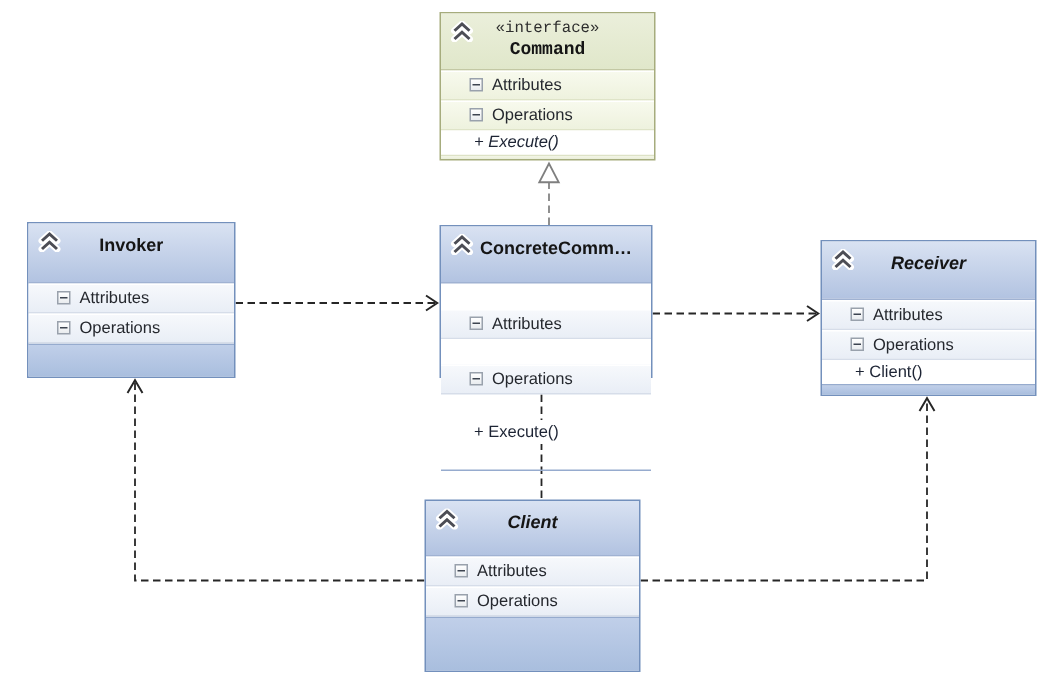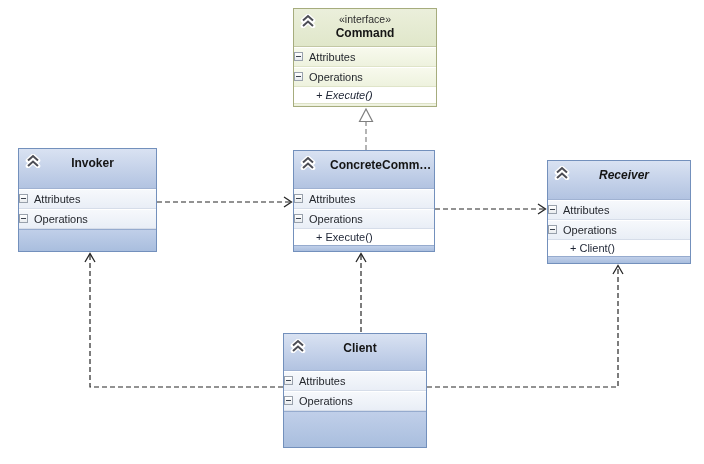--- a/index.html
+++ b/index.html
@@ -12,34 +12,34 @@
 
   
   .cls {
     position:absolute; display:flex; flex-direction:column;
     font-size:11px; color:#1c1c1c;
   }
   .cls.blue  { border:1px solid #7390bc; background:#ffffff; }
   .cls.green { border:1px solid #a6ac7d; background:#ffffff; }
 
   .hdr { position:relative; flex:0 0 auto; }
-  .blue  .hdr { background:linear-gradient(#d9e2f2,#b2c3e1); border-bottom:1px solid #a0b2d2;padding-left:10px; }
+  .blue  .hdr { background:linear-gradient(#d9e2f2,#b2c3e1); border-bottom:1px solid #a0b2d2; }
   .green .hdr { background:linear-gradient(#ebefdb,#e0e7ca); border-bottom:1px solid #c3c8a4; }
 
   .chev { position:absolute; left:6px; top:5px; width:16px; height:14px; }
   .title {
     text-align:center; font-weight:bold; font-size:12px; color:#151515;
     padding-top:7px; white-space:nowrap; overflow:hidden;
   }
   .title.left { text-align:left; padding-left:26px; }
   .stereo { text-align:center; font-size:10.5px; color:#2e2e2e; padding-top:4px; }
   .stereo + .title { padding-top:1px; }
 
   .row { position:relative; display:flex; align-items:center; flex:0 0 auto; }
-  .exp { height:20px; padding-left:0; }
+  .exp { height:20px; padding-left:19px; }
   .blue  .exp { background:linear-gradient(#f7f9fc,#e9eef6); border-bottom:1px solid #d6dde9; box-shadow:inset 0 1px 0 #ffffff; }
   .green .exp { background:linear-gradient(#f8faee,#eef2de); border-bottom:1px solid #dfe4c8; box-shadow:inset 0 1px 0 #ffffff; }
   .exp .lbl { margin-left:6px; color:#25282e; }
 
   .mem { height:16px; padding-left:22px; background:#ffffff; color:#1d2434; white-space:nowrap; }
   .mem.it { font-style:italic; }
 
   .foot { flex:1 1 auto; }
   .blue  .foot { background:linear-gradient(#c0cfe9,#a9bede); border-top:1px solid #96abce; }
   .green .foot { background:linear-gradient(#f3f5e6,#eaeeda); border-top:1px solid #dde2c6; }
@@ -85,21 +85,21 @@
       <path d="M85,262 L90,253.5 L95,262" fill="none" stroke="#262626" stroke-width="1.3"></path>
     </g>
 
     <g>
       <path d="M427,387 L618,387 L618,266" fill="none" stroke="#262626" stroke-width="1.2" stroke-dasharray="5 3"></path>
       <path d="M613,274 L618,265.5 L623,274" fill="none" stroke="#262626" stroke-width="1.3"></path>
     </g>
   </svg>
 
   <div class="cls green" style="left:293px;top:8px;width:144px;height:99px;">
-    <div class="hdr" style="height:38px;">
+    <div class="hdr" style="height:38px;font-family:Liberation Mono, monospace;">
       <span class="chev">
         <svg width="16" height="14" viewBox="0 0 16 14">
           <polyline points="3,6.5 8,2 13,6.5" fill="none" stroke="#ffffff" stroke-width="4.6" stroke-linejoin="round" stroke-linecap="round"></polyline>
           <polyline points="3,12 8,7.5 13,12" fill="none" stroke="#ffffff" stroke-width="4.6" stroke-linejoin="round" stroke-linecap="round"></polyline>
           <polyline points="3,6.5 8,2 13,6.5" fill="none" stroke="#4c4d55" stroke-width="2"></polyline>
           <polyline points="3,12 8,7.5 13,12" fill="none" stroke="#4c4d55" stroke-width="2"></polyline>
         </svg>
       </span>
       <div class="stereo">«interface»</div>
       <div class="title">Command</div>
@@ -134,21 +134,21 @@
       <span class="mbox"></span>
       <span class="lbl">Attributes</span>
     </div>
     <div class="row exp">
       <span class="mbox"></span>
       <span class="lbl">Operations</span>
     </div>
     <div class="foot"></div>
   </div>
 
-  <div class="cls blue" style="left:293px;top:150px;width:142px;height:102px;">
+  <div class="cls blue" style="left:293px;top:150px;width:142px;height:102px;gap:17px;">
     <div class="hdr" style="height:38px;">
       <span class="chev">
         <svg width="16" height="14" viewBox="0 0 16 14">
           <polyline points="3,6.5 8,2 13,6.5" fill="none" stroke="#ffffff" stroke-width="4.6" stroke-linejoin="round" stroke-linecap="round"></polyline>
           <polyline points="3,12 8,7.5 13,12" fill="none" stroke="#ffffff" stroke-width="4.6" stroke-linejoin="round" stroke-linecap="round"></polyline>
           <polyline points="3,6.5 8,2 13,6.5" fill="none" stroke="#4c4d55" stroke-width="2"></polyline>
           <polyline points="3,12 8,7.5 13,12" fill="none" stroke="#4c4d55" stroke-width="2"></polyline>
         </svg>
       </span>
       <div class="title left">ConcreteComm…</div>
@@ -187,21 +187,21 @@
       <span class="mbox"></span>
       <span class="lbl">Operations</span>
     </div>
     <div class="row mem">
       <span>+ Client()</span>
     </div>
     <div class="foot"></div>
   </div>
 
   <div class="cls blue" style="left:283px;top:333px;width:144px;height:115px;">
-    <div class="hdr" style="height:37px;">
+    <div class="hdr" style="height:37px;font-style:italic;">
       <span class="chev">
         <svg width="16" height="14" viewBox="0 0 16 14">
           <polyline points="3,6.5 8,2 13,6.5" fill="none" stroke="#ffffff" stroke-width="4.6" stroke-linejoin="round" stroke-linecap="round"></polyline>
           <polyline points="3,12 8,7.5 13,12" fill="none" stroke="#ffffff" stroke-width="4.6" stroke-linejoin="round" stroke-linecap="round"></polyline>
           <polyline points="3,6.5 8,2 13,6.5" fill="none" stroke="#4c4d55" stroke-width="2"></polyline>
           <polyline points="3,12 8,7.5 13,12" fill="none" stroke="#4c4d55" stroke-width="2"></polyline>
         </svg>
       </span>
       <div class="title">Client</div>
     </div>

